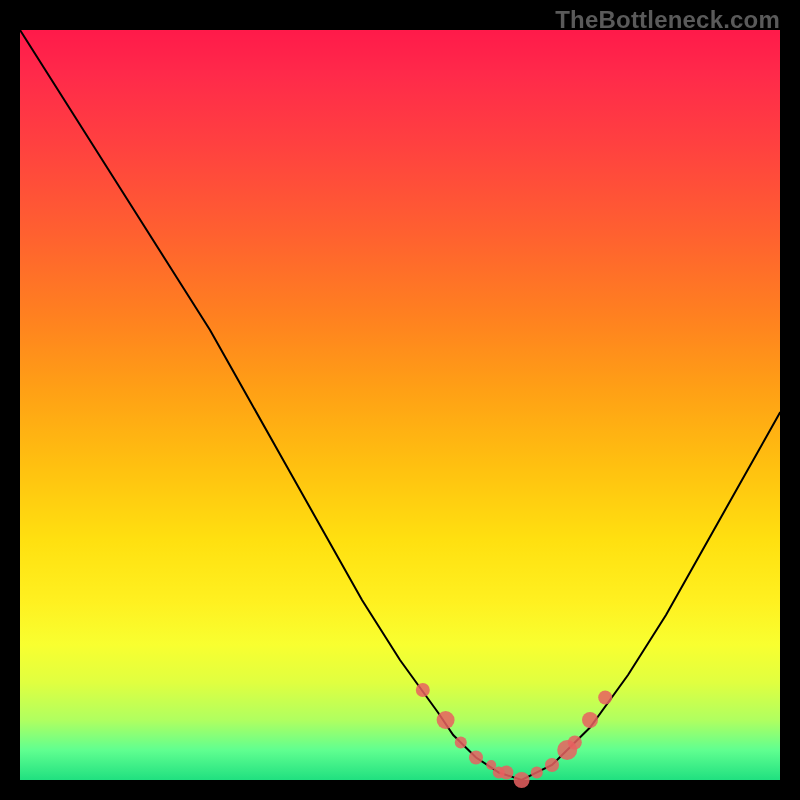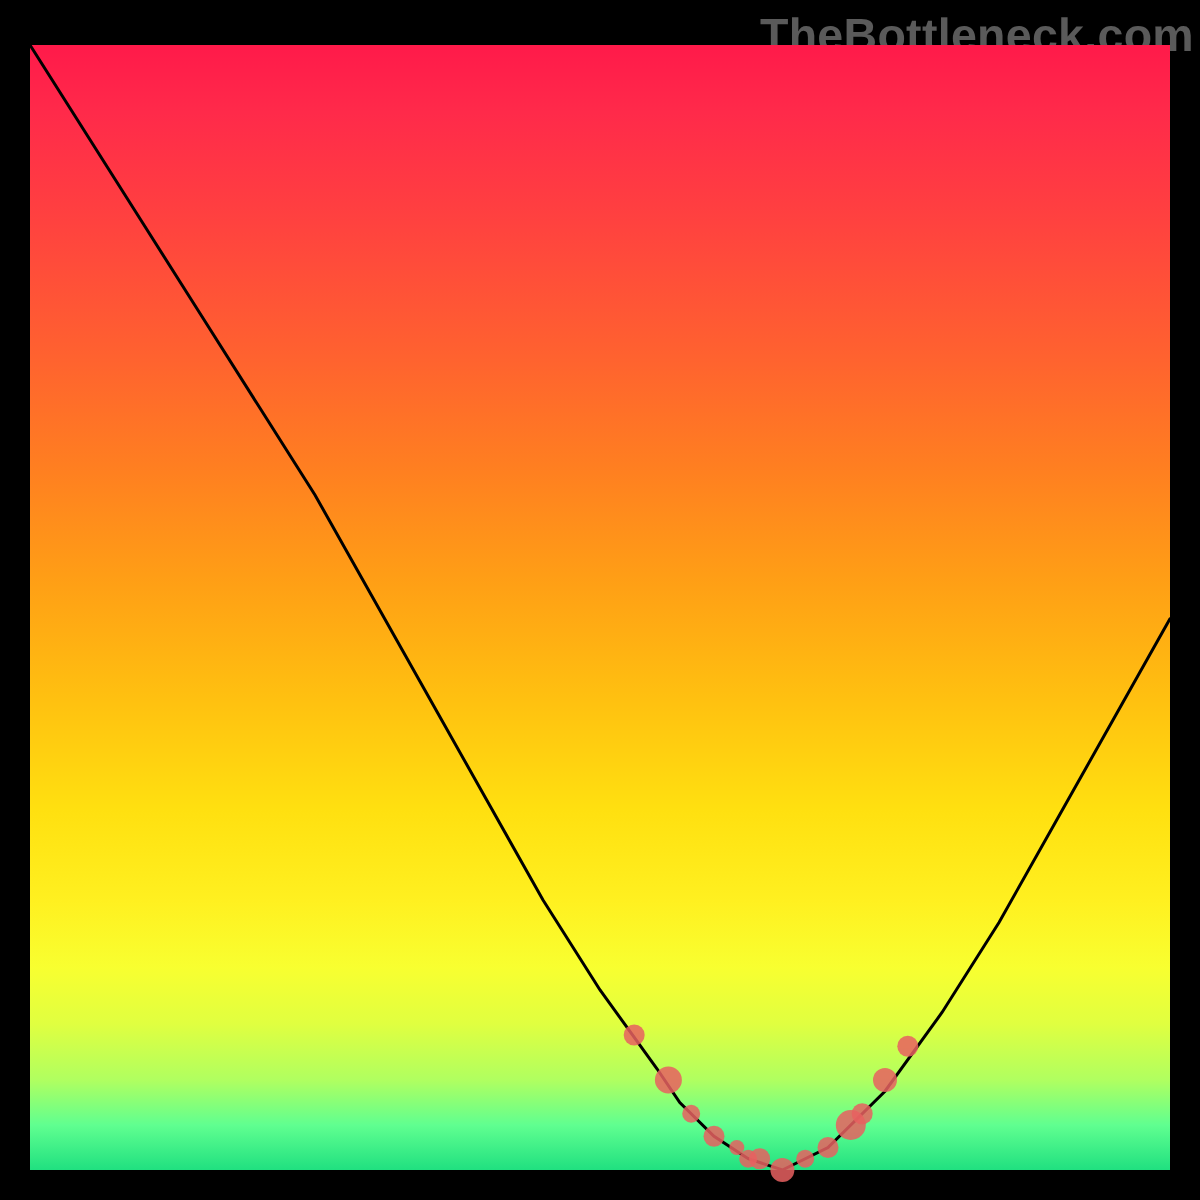--- a/index.html
+++ b/index.html
@@ -29,23 +29,23 @@
       #f8ff30 82%,
       #e0ff40 87%,
       #b0ff60 92%,
       #60ff90 96%,
       #20e080 100%
     );
   }
   .watermark {
     position: absolute;
     top: 6px;
-    right: 4px;
+    right: 20px;
     font-family: Arial, sans-serif;
-    font-size: 31px;
+    font-size: 24px;
     font-weight: bold;
     color: #5a5a5a;
     letter-spacing: 0.2px;
   }
   svg.overlay {
     position: absolute;
     left: 0;
     top: 0;
     width: 760px;
     height: 750px;

